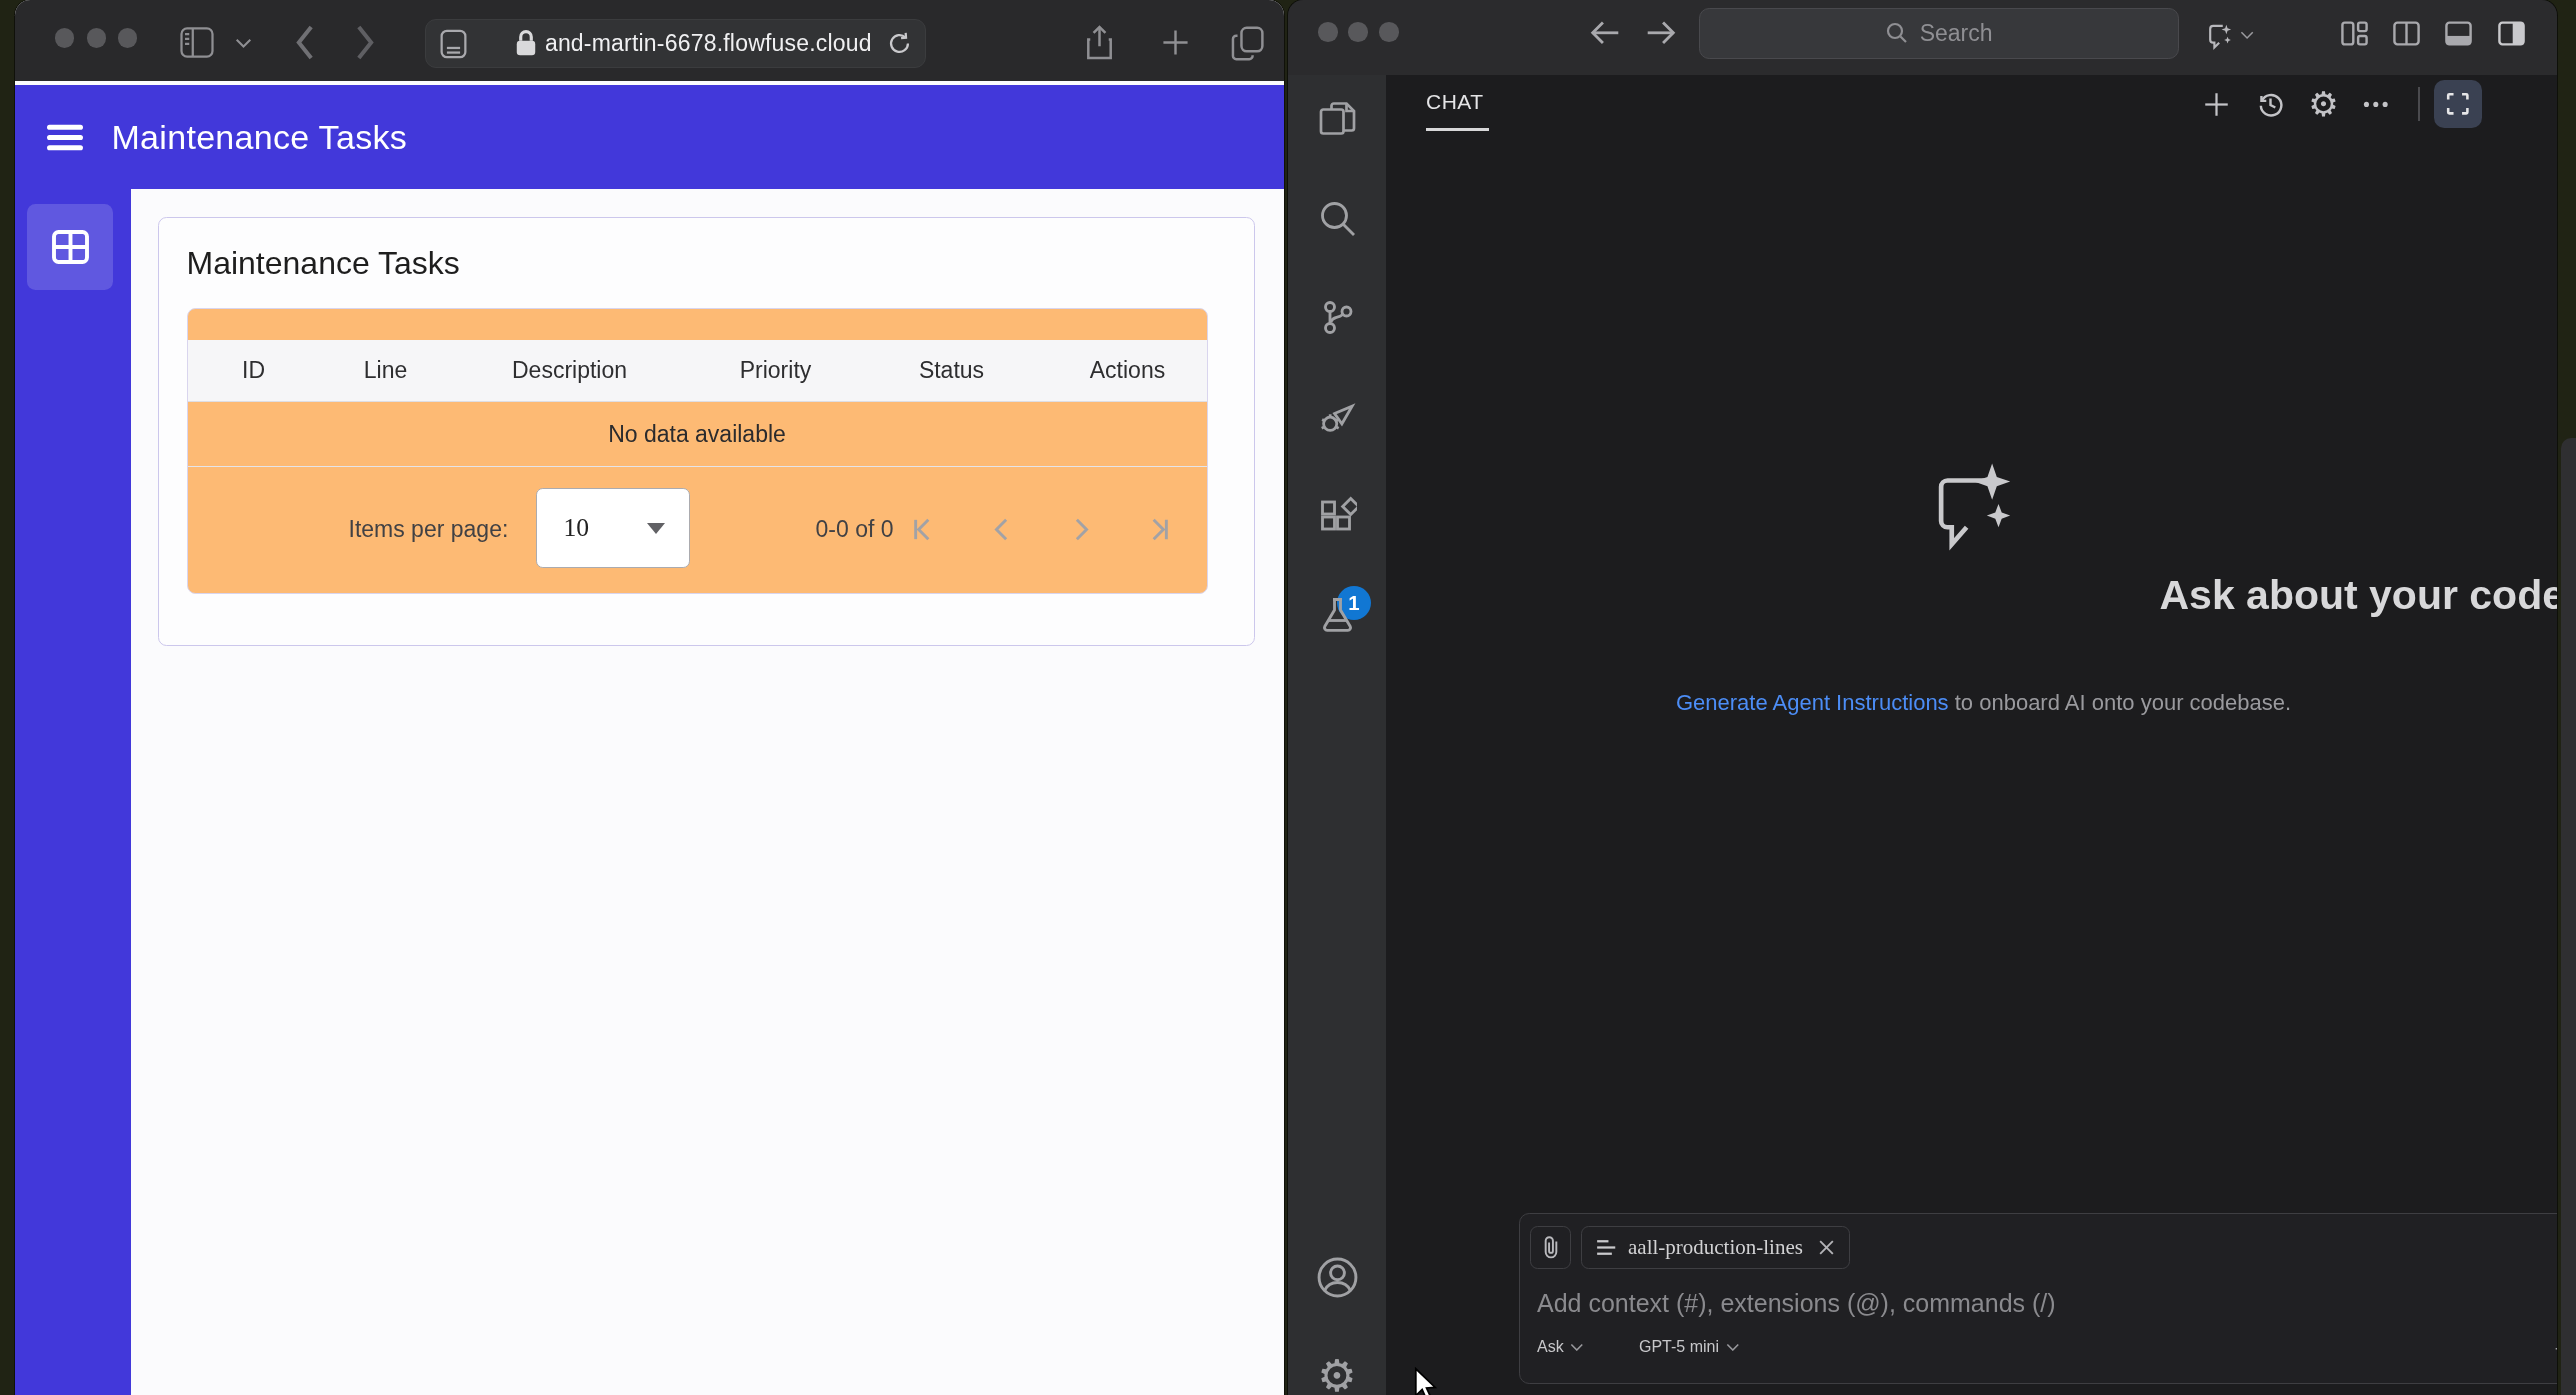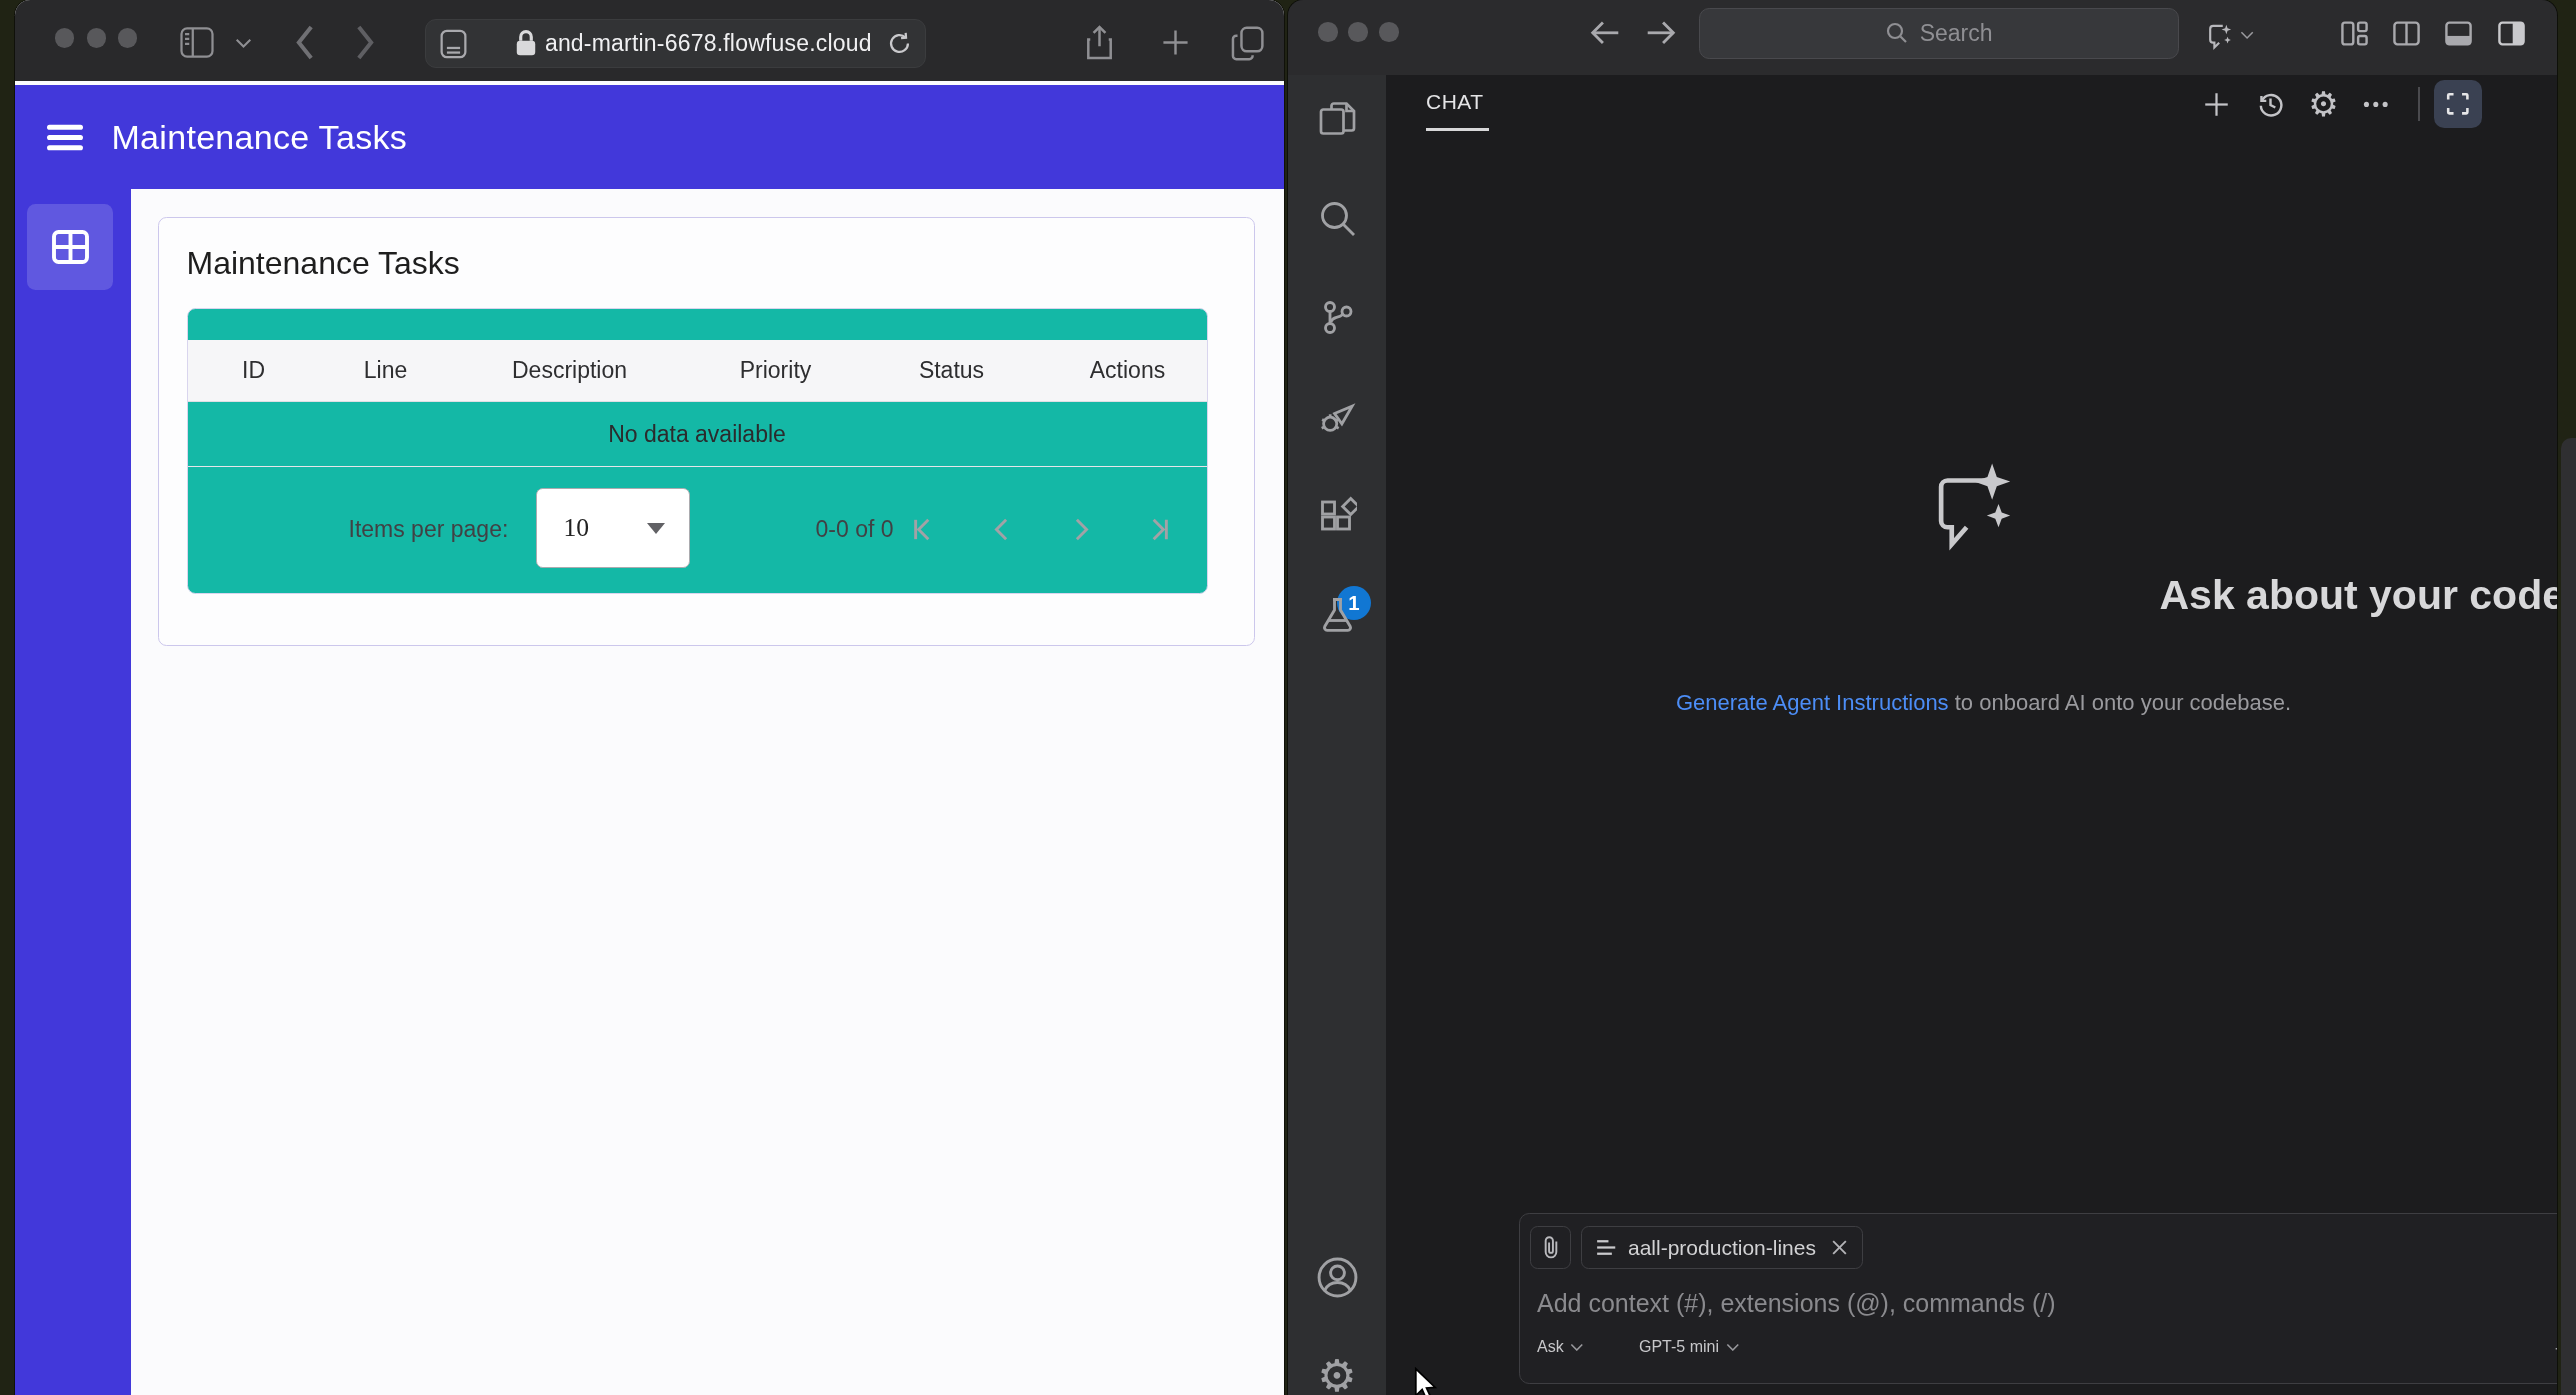--- a/index.html
+++ b/index.html
@@ -27,21 +27,21 @@
   #webapp{left:0;top:85px;width:1269px;height:1310px;background:#fbfbfd;}
   #app-header{left:0;top:0;width:100%;height:104px;}
   #app-sidebar{left:0;top:104px;width:116px;height:1206px;}
   #sidebar-tile{left:12.8px;top:15.3px;width:86px;height:86px;border-radius:8.5px;
     background:rgba(255,255,255,.16);}
   #app-title{color:#fff;font-size:34px;font-weight:400;letter-spacing:0.3px;}
   #outer-card{left:143px;top:132px;width:1095px;height:427px;background:#fdfdfe;
     border:1.7px solid #ccc7ec;border-radius:8.5px;}
   #card-title{left:28px;top:27px;font-size:32px;color:#1e1e1e;font-weight:400;}
   #inner-card{left:28px;top:90px;width:1019px;height:284px;border:1.7px solid #d9d5ee;
-    border-radius:8.5px;background:#14b8a6;overflow:hidden;}
+    border-radius:8.5px;background:#fdba74;overflow:hidden;}
   #thead{left:0;top:31px;width:100%;height:61px;background:#f6f6f8;
     border-bottom:1.7px solid #dedee4;}
   .th{position:absolute;top:0;height:61px;display:flex;align-items:center;
     transform:translateX(-50%);font-size:23px;color:#2e2e30;font-weight:400;}
   #empty-row{left:0;top:94px;width:100%;height:63px;border-bottom:1.7px solid #e5e5ea;
     font-size:23px;color:#2b2b2d;}
   .pag-text{font-size:23px;color:#414144;}
   #page-size{left:348px;top:179px;width:152px;height:78px;border:1.7px solid #ababaf;
     border-radius:6.8px;background:#fff;font-family:Liberation Serif, serif;}
   #page-size .val{font-size:25.6px;color:#222;}
@@ -64,21 +64,21 @@
   #chat-tab-underline{left:40px;top:53px;width:63px;height:2.6px;background:#d7d7d9;}
   .chicon{color:#c3c3c7;}
   #maximize-btn{left:1048px;top:5.1px;width:48px;height:48px;border-radius:10.2px;
     background:#3a4152;color:#e6e6e8;}
   #empty-title{font-size:41px;color:#d8d8da;font-weight:600;}
   #empty-sub{font-size:23px;color:#9a9a9e;}
   #empty-link-line{font-size:22px;color:#9a9a9e;}
   #empty-link{color:#4c8df6;}
   #chat-input{left:133px;top:1138px;width:1099px;height:169px;background:#202023;
     border:1.7px solid #3e3e42;border-radius:10.2px;}
-  .chip{border:1.7px solid #3e3e42;border-radius:7.7px;color:#d2d2d4;}
+  .chip{border:1.7px solid #3e3e42;border-radius:7.7px;color:#d2d2d4;font-family:Liberation Serif, serif;}
   #chat-placeholder{font-size:25px;color:#8a8a8e;}
   .pick{font-size:16px;color:#c7c7ca;}
   .pick .chev{color:#98989c;margin-left:6.8px;}
   svg{display:block;}
   .glyph{font-family:"DejaVu Sans",sans-serif;}
 </style>
 </head>
 <body>
 
 <div id="safari" class="abs">

